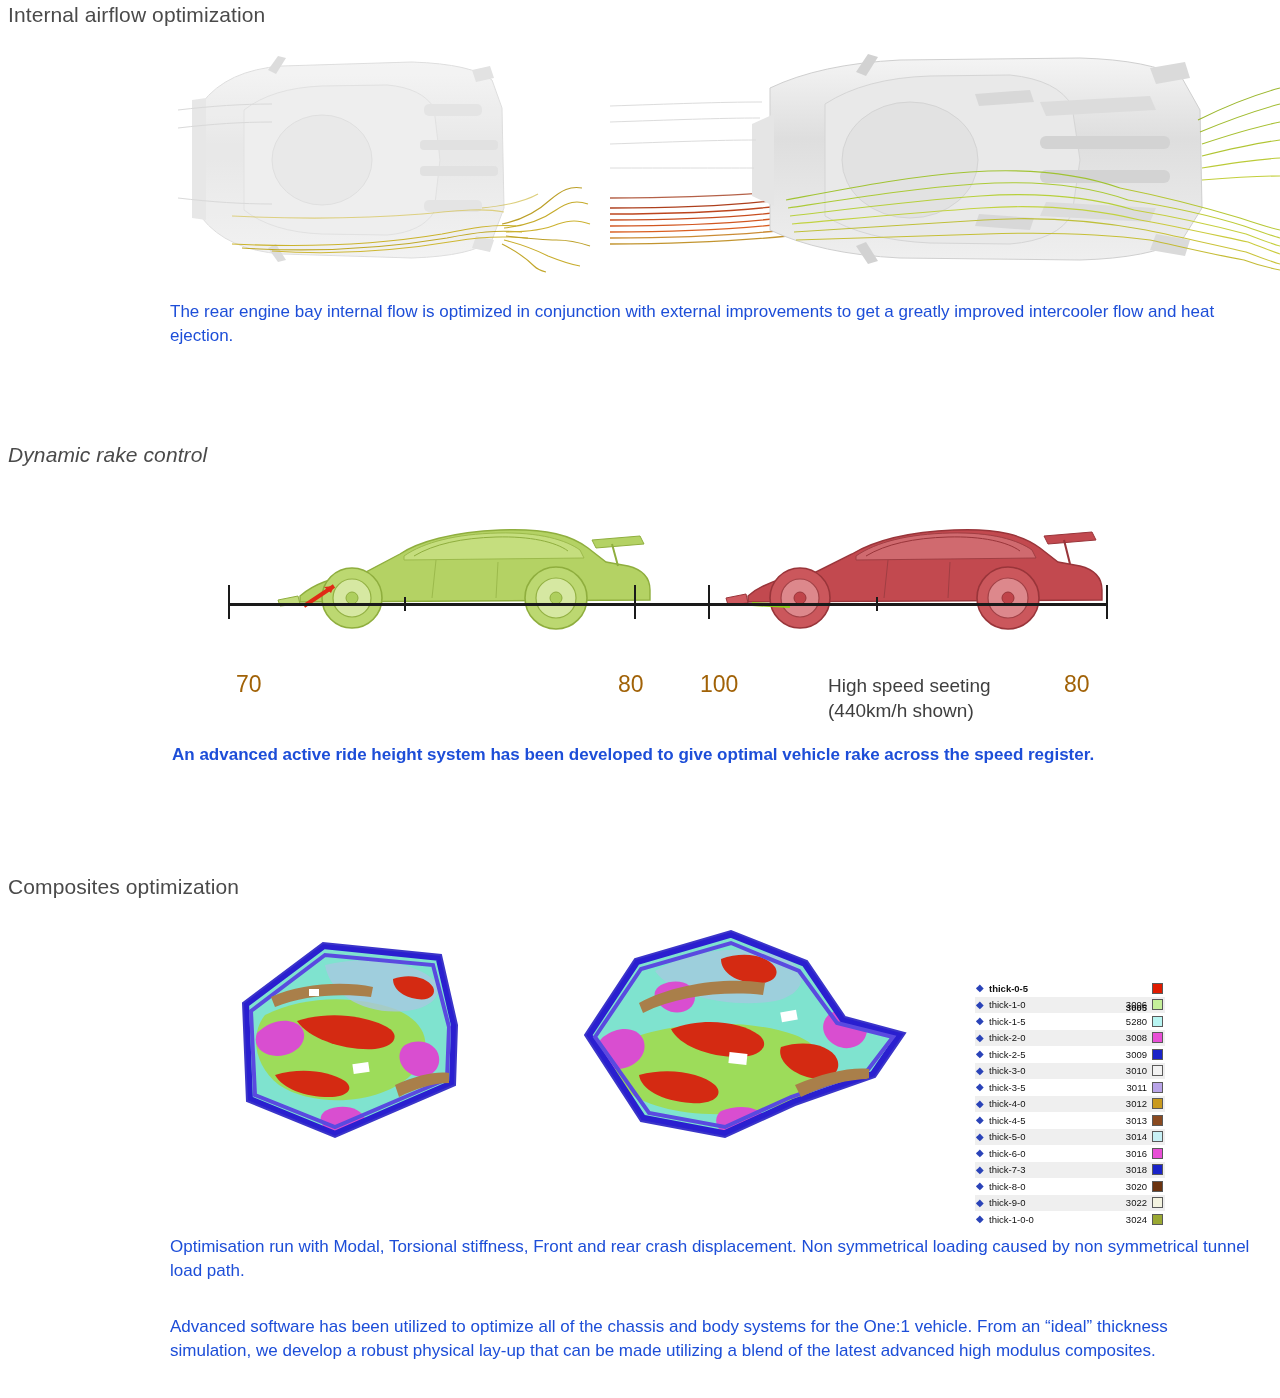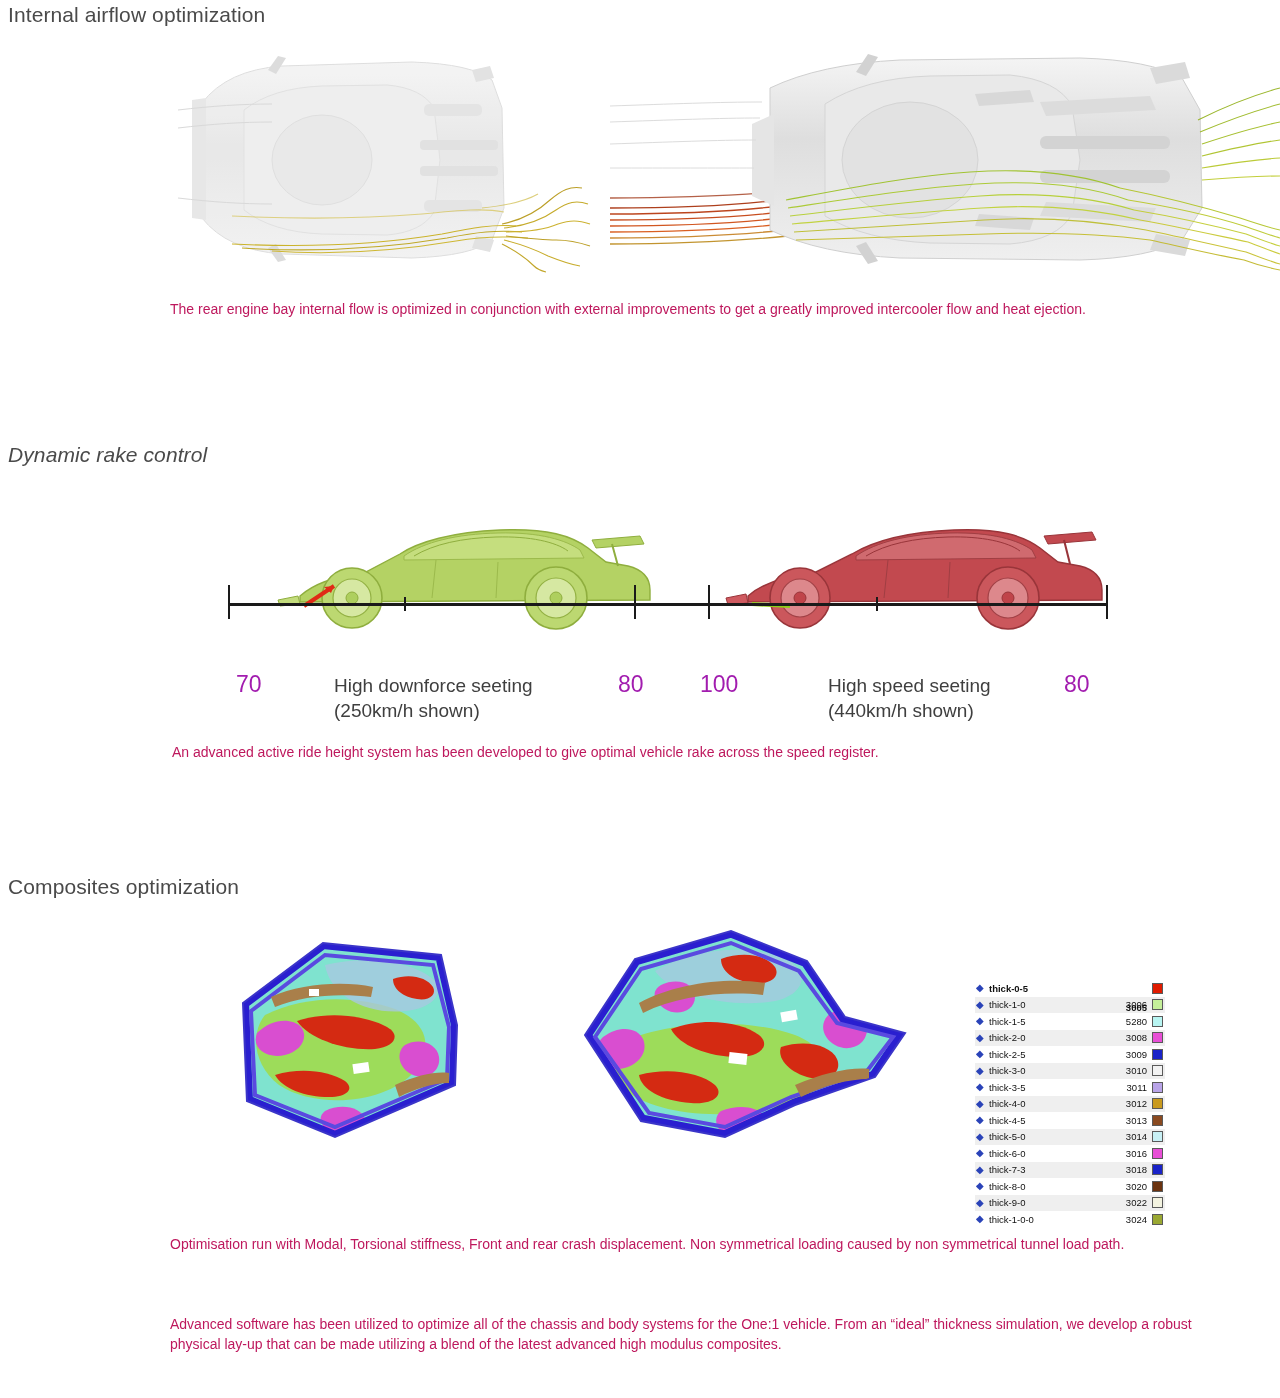--- a/index.html
+++ b/index.html
@@ -15,23 +15,23 @@
   .page { position: relative; width: 1080px; height: 1398px; }
 
   .section-title {
     font-size: 21px;
     color: #4a4a4a;
     font-weight: 400;
     letter-spacing: 0.1px;
   }
 
   .body-text {
-    font-size: 14px;
+    font-size: 17px;
     line-height: 1.42;
-    color: #be185d;
+    color: #1d4ed8;
     font-weight: 400;
   }
 
   
   #sec-airflow { position: absolute; left: 0; top: 0; width: 1280px; }
   #sec-airflow .section-title { position: absolute; left: 8px; top: 3px; }
 
   .cfd-figs { position: absolute; left: 0; top: 48px; width: 1280px; height: 225px; }
   .cfd-fig { position: absolute; top: 0; }
   #cfd-left  { left: 172px; width: 420px; height: 225px; }
@@ -48,27 +48,27 @@
   .rake-axis {
     position: absolute; left: 228px; top: 160px;
     width: 880px; height: 3px; background: #1a1a1a;
   }
   .tick { position: absolute; width: 2px; background: #1a1a1a; }
   .tick.tall { height: 34px; top: -18px; }
   .tick.small { height: 14px; top: -6px; }
 
   .rake-labels { position: absolute; left: 0; top: 228px; width: 1280px; height: 70px; }
   .rake-num {
-    position: absolute; font-size: 23px; color: #a21caf; font-weight: 400; text-align: right;
+    position: absolute; font-size: 23px; color: #a16207; font-weight: 400; text-align: right;
   }
   .rake-desc {
     position: absolute; font-size: 19px; color: #3f3f3f; line-height: 1.33;
   }
 
-  .rake-caption { position: absolute; left: 172px; top: 300px; width: 1090px; }
+  .rake-caption { position: absolute; left: 172px; top: 300px; width: 1090px; font-weight: bold; }
 
   
   #sec-comp { position: absolute; left: 0; top: 875px; width: 1280px; }
   #sec-comp .section-title { position: absolute; left: 8px; top: 0px; }
 
   .comp-figs { position: absolute; left: 0; top: 50px; width: 1280px; height: 270px; }
   .comp-fig { position: absolute; top: 0; }
   #comp-left  { left: 205px; width: 310px; height: 250px; }
   #comp-right { left: 545px; width: 400px; height: 250px; }
 
@@ -309,24 +309,20 @@
       <div class="tick small" style="left:648px;"></div>
       <div class="tick tall" style="left:878px;"></div>
     </div>
 
     <div class="rake-labels">
       <div class="rake-num" style="left:236px;">70</div>
       <div class="rake-num" style="left:618px;">80</div>
       <div class="rake-num" style="left:700px;">100</div>
       <div class="rake-num" style="left:1064px;">80</div>
 
-      <div class="rake-desc" style="left:334px; top:2px;">
-        <div>High downforce seeting</div>
-        <div>(250km/h shown)</div>
-      </div>
       <div class="rake-desc" style="left:828px; top:2px;">
         <div>High speed seeting</div>
         <div>(440km/h shown)</div>
       </div>
     </div>
 
     <div class="body-text rake-caption">An advanced active ride height system has been developed to give optimal vehicle rake across the speed register.</div>
   </div>
 
   <div id="sec-comp">

